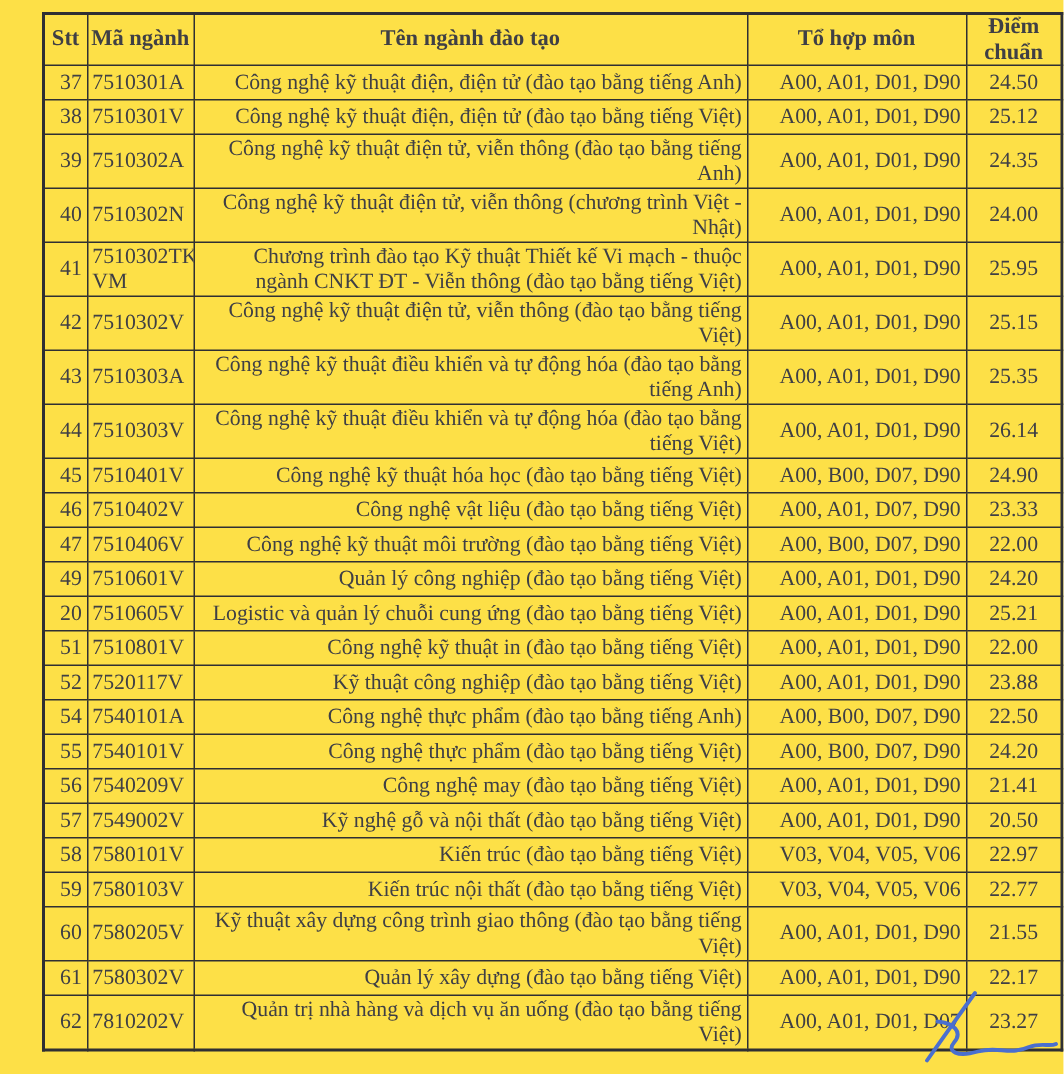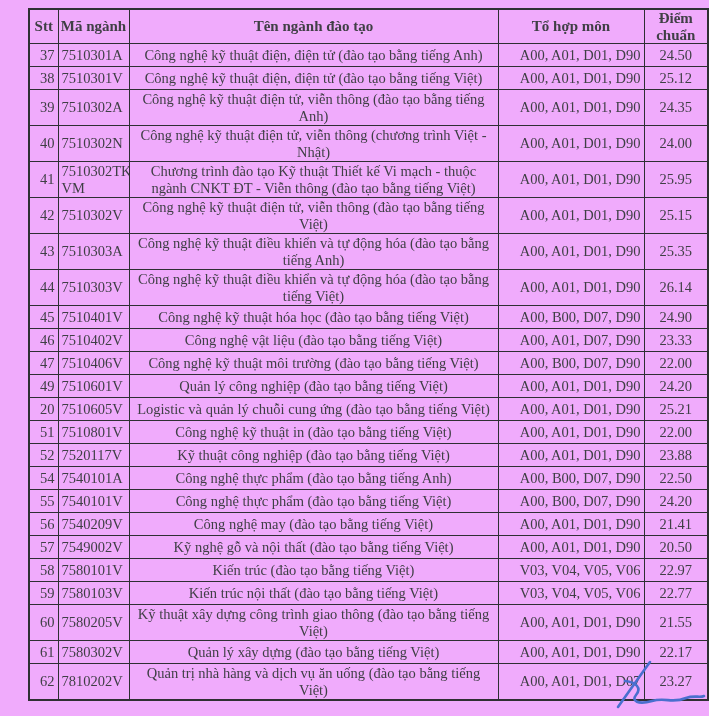--- a/index.html
+++ b/index.html
@@ -11,21 +11,21 @@
     overflow: hidden;
   }
   body {
     font-family: "Liberation Serif", "DejaVu Serif", serif;
     color: var(--ink, #3f3f45);
   }
   .sheet {
     position: relative;
     width: 709px;
     height: 716px;
-    background: #f0abfc;
+    background: #fde047;
     font-family: Liberation Serif, serif;
   }
   table.scores {
     position: absolute;
     left: 28px;
     top: 8px;
     width: 679px;
     border-collapse: collapse;
     table-layout: fixed;
     border: 2px solid var(--border, #2f2f33);
@@ -46,21 +46,21 @@
     padding: 0 2px;
   }
   table.scores td { height: 20px; }
   col.w-stt   { width: 29px; }
   col.w-code  { width: 71px; }
   col.w-name  { width: 369px; }
   col.w-combo { width: 146px; }
   col.w-score { width: 64px; }
   td.c-stt   { text-align: right;  padding-right: 2px; }
   td.c-code  { }
-  td.c-name  { text-align: center;   padding-left: 4px; }
+  td.c-name  { text-align: right;   padding-left: 4px; }
   td.c-combo { text-align: right; }
   td.c-score { text-align: center;  padding-right: 5px; }
   .signature {
     position: absolute;
     left: 598px;
     top: 660px;
     width: 110px;
     height: 56px;
   }
 </style>

